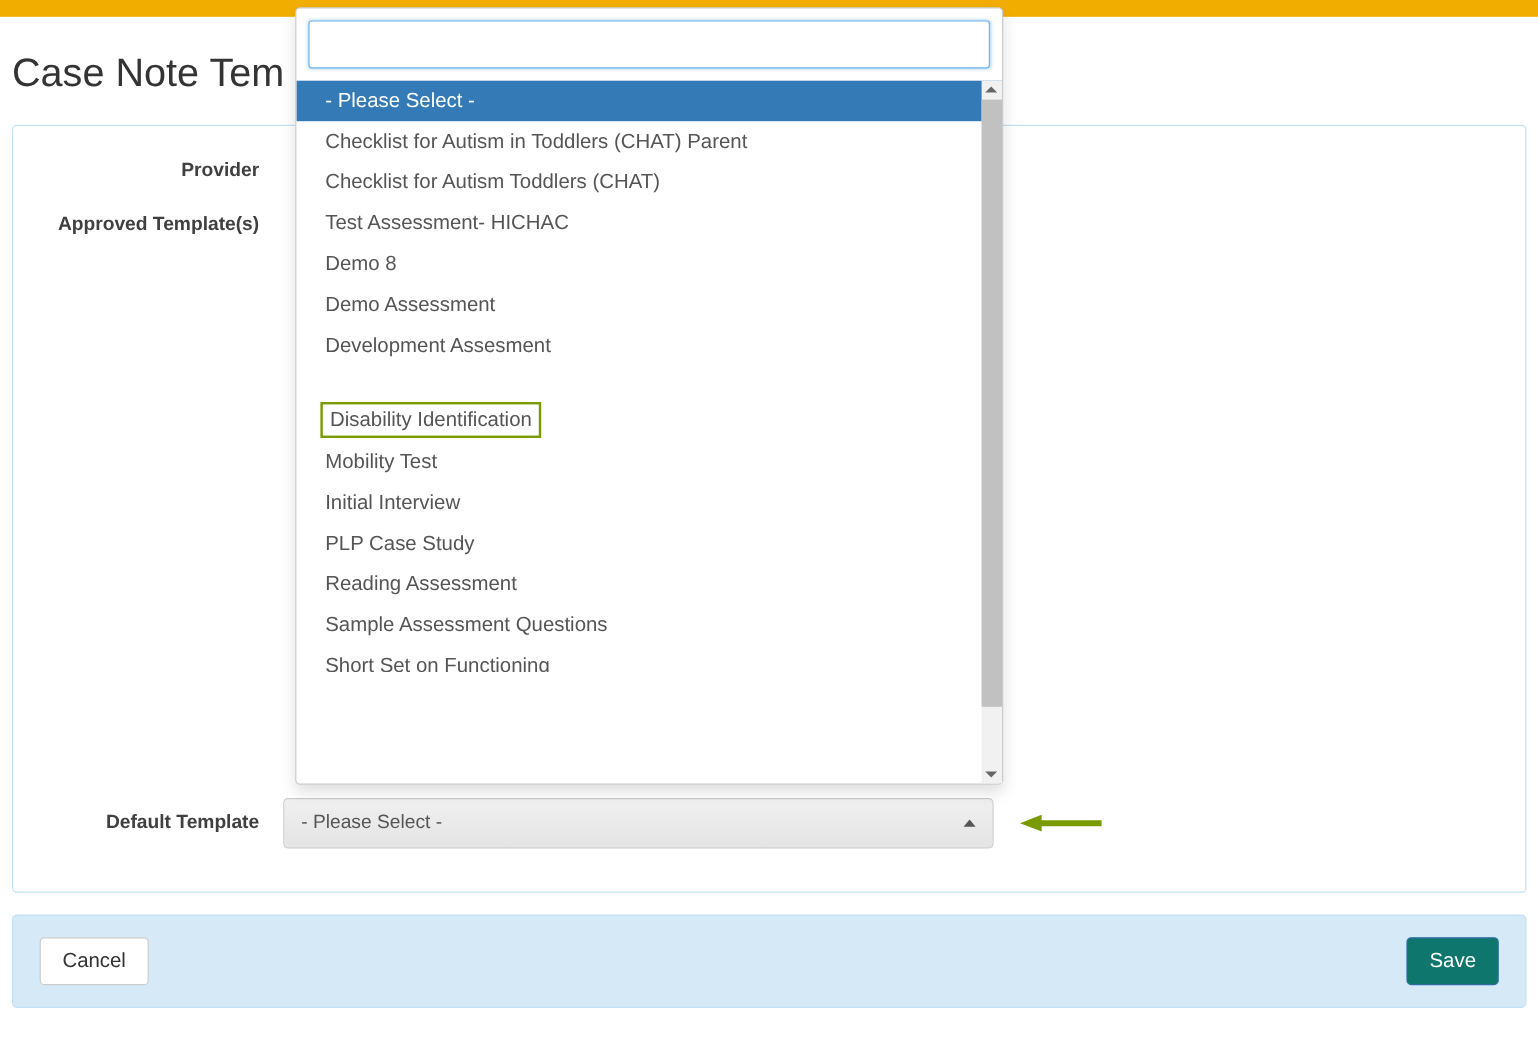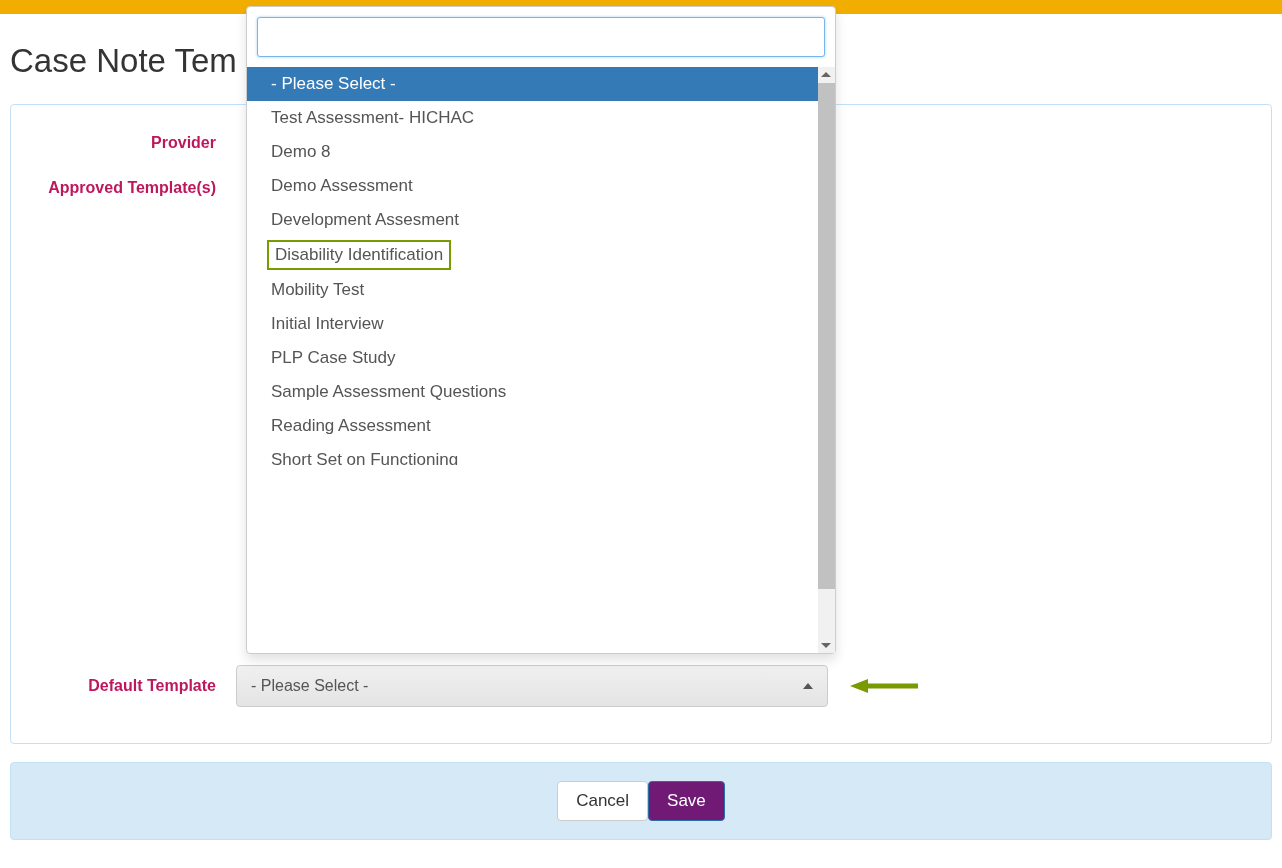--- a/index.html
+++ b/index.html
@@ -37,21 +37,21 @@
     display: flex;
     align-items: flex-start;
     margin-bottom: 18px;
   }
   .form-label {
     width: 200px;
     min-width: 200px;
     text-align: right;
     font-weight: 700;
     font-size: 16px;
-    color: #be185d;
+    color: #404040;
     padding-right: 20px;
     padding-top: 6px;
     line-height: 1.3;
   }
   .default-template-row {
     position: absolute;
     left: 25px;
     right: 25px;
     bottom: 36px;
     display: flex;
@@ -89,36 +89,36 @@
   .arrow-svg { display: block; }
 
   .footer-bar {
     background: #d5e9f6;
     border: 1px solid #c2e1f7;
     border-radius: 4px;
     margin: 0 10px;
     padding: 18px 22px;
     display: flex;
     align-items: center;
-    justify-content: center;
+    justify-content: space-between;
   }
   .btn {
     border-radius: 4px;
     font-size: 17px;
     padding: 9px 18px;
     cursor: pointer;
     border: 1px solid transparent;
   }
   .btn-cancel {
     background: #fff;
     border-color: #ccc;
     color: #333;
   }
   .btn-save {
-    background: #701a75;
+    background: #0f766e;
     border-color: #2e6da4;
     color: #fff;
   }
 
   
   .dropdown {
     position: absolute;
     left: 246px;
     top: 6px;
     width: 590px;
@@ -167,20 +167,21 @@
   .highlight-box {
     border: 2px solid #7a9a01;
     display: inline-block;
     padding: 3px 6px;
     color: #555;
     font-size: 17px;
     cursor: pointer;
   }
   .dropdown-item.highlight-wrapper {
     padding: 3px 20px;
+    margin-top: 27px;
   }
   .scrollbar-track {
     position: absolute;
     right: 0;
     top: 0;
     bottom: 0;
     width: 17px;
     background: #f1f1f1;
   }
   .scrollbar-thumb {
@@ -252,30 +253,32 @@
   <button class="btn btn-save">Save</button>
 </div>
 
 <div class="dropdown">
   <div class="dropdown-search">
     <input type="text" value="" style="">
   </div>
   <div class="dropdown-list-wrapper">
     <ul class="dropdown-list" id="dropdown-list">
         <li class="dropdown-item selected">- Please Select -</li>
+        <li class="dropdown-item">Checklist for Autism in Toddlers (CHAT) Parent</li>
+        <li class="dropdown-item">Checklist for Autism Toddlers (CHAT)</li>
         <li class="dropdown-item">Test Assessment- HICHAC</li>
         <li class="dropdown-item">Demo 8</li>
         <li class="dropdown-item">Demo Assessment</li>
         <li class="dropdown-item">Development Assesment</li>
         <li class="dropdown-item highlight-wrapper"><span class="highlight-box">Disability Identification</span></li>
         <li class="dropdown-item">Mobility Test</li>
         <li class="dropdown-item">Initial Interview</li>
         <li class="dropdown-item">PLP Case Study</li>
+        <li class="dropdown-item">Reading Assessment</li>
         <li class="dropdown-item">Sample Assessment Questions</li>
-        <li class="dropdown-item">Reading Assessment</li>
         <li class="dropdown-item cut-item">Short Set on Functioning</li>
       </ul>
     <div class="scrollbar-track">
       <div class="scrollbar-arrow up"></div>
       <div class="scrollbar-thumb"></div>
       <div class="scrollbar-arrow down"></div>
     </div>
   </div>
 </div>
 

